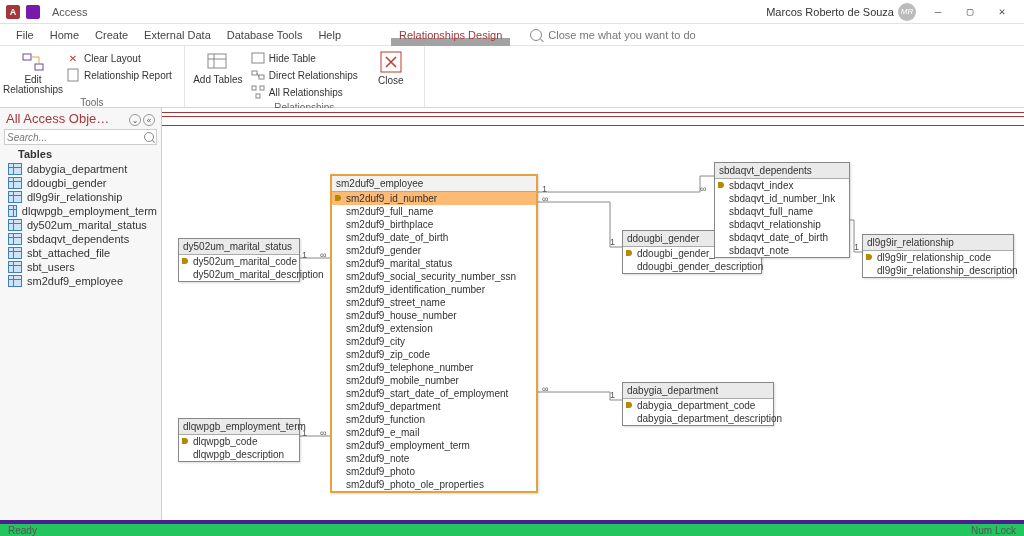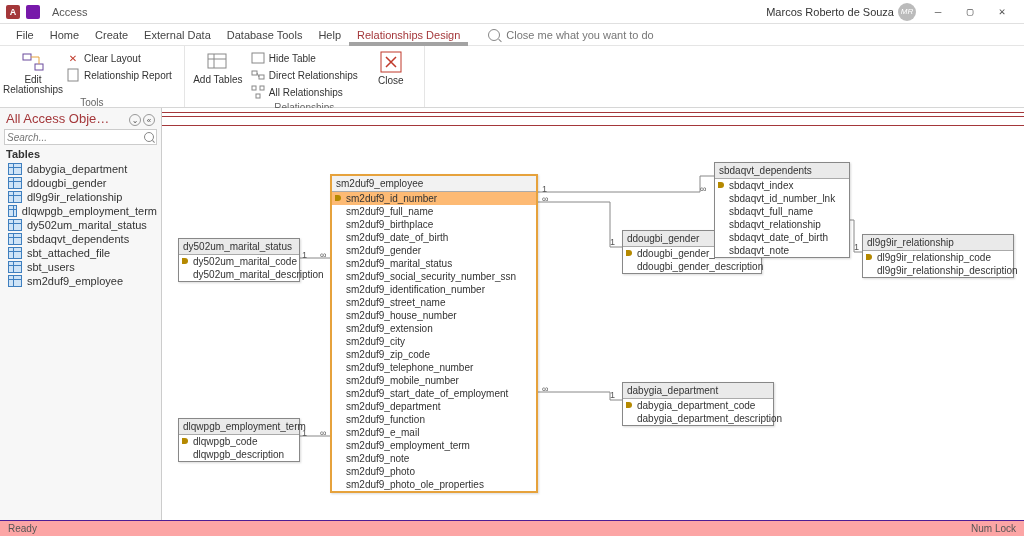--- a/index.html
+++ b/index.html
@@ -13,21 +13,21 @@
   .titlebar .app-title { margin-left: 6px; font-size: 11px; color: #555; }
   .titlebar .spacer { flex: 1; }
   .titlebar .user { font-size: 11px; color: #333; margin-right: 4px; }
   .titlebar .avatar-circle { width: 18px; height: 18px; border-radius: 50%; background: #bbb; color:#fff; font-size:8px; display:flex; align-items:center; justify-content:center; margin-right: 6px; font-style: italic;}
   .win-btn { width: 32px; height: 24px; display: flex; align-items: center; justify-content: center; color:#555; font-family: monospace; font-size:11px;}
   .win-btn.close { color:#555; }
 
   
   .menubar { height: 22px; background: #fff; display: flex; align-items: center; padding: 0 8px; gap: 0; border-bottom: 1px solid #e5e5e5; }
   .menubar .menu-item { padding: 0 8px; font-size: 11px; color: #444; height:22px; line-height:22px; cursor:default;}
-  .menubar .menu-item.active { color: #a4373a; border-bottom: 4px solid #a3a3a3; }
+  .menubar .menu-item.active { color: #a4373a; border-bottom: 8px solid #a3a3a3; margin-left: 42px; }
   .menubar .tell-me { display:flex; align-items:center; margin-left:20px; color:#777; font-size:11px;}
   .menubar .tell-me .mag { width:12px;height:12px;border:1px solid #888;border-radius:50%; margin-right:6px; position:relative;}
   .menubar .tell-me .mag::after{content:"";position:absolute;width:4px;height:1px;background:#888;right:-3px;bottom:-1px;transform:rotate(45deg);}
 
   
   .ribbon { height: 62px; background: #fff; display: flex; border-bottom: 1px solid #d6d6d6; }
   .ribbon-group { border-right: 1px solid #e5e5e5; padding: 2px 6px 0 6px; display:flex; flex-direction:column; }
   .ribbon-group .group-content { flex:1; display:flex; align-items:flex-start; }
   .ribbon-group .group-label { text-align:center; font-size:10px;color:#666; padding-bottom:1px;}
   .btn-large { display:flex; flex-direction:column; align-items:center; justify-content:flex-start; width: 54px; padding:2px 2px; text-align:center; font-size:10px; color:#333; cursor:default;}
@@ -39,21 +39,21 @@
   
   .workspace { position:absolute; top:108px; left:0; right:0; bottom:16px; display:flex; }
   .navpane { width: 162px; background:#f7f7f7; border-right:1px solid #ccc; display:flex; flex-direction:column;}
   .navpane .nav-header { display:flex; align-items:flex-end; padding:3px 4px 2px 6px; color:#a4373a; font-size:13px; font-weight:normal;}
   .navpane .nav-header .nav-title{ flex:1; overflow:hidden; text-overflow:ellipsis; white-space:nowrap;}
   .navpane .chev { width:12px;height:12px;border:1px solid #999;border-radius:50%;display:flex;align-items:center;justify-content:center;font-size:8px;color:#555; margin-right:2px;}
   .navpane .searchbox{ margin:1px 4px; display:flex; align-items:center;border:1px solid #ccc;background:#fff; height:16px; padding:0 2px;}
   .navpane .searchbox input{ flex:1;border:none;outline:none;font-size:10px;font-style:italic;color:#888;}
   .navpane .mag2{width:10px;height:10px;border:1px solid #888;border-radius:50%;position:relative;}
   .navpane .mag2::after{content:"";position:absolute;width:3px;height:1px;background:#888;right:-2px;bottom:-1px;transform:rotate(45deg);}
-  .navpane .section-title{font-weight:bold;font-size:11px;padding:2px 6px;color:#333;}
+  .navpane .section-title{font-weight:bold;font-size:11px;padding:2px 6px;color:#333;margin-left:12px;}
   .navpane .nav-item{display:flex;align-items:center;gap:5px;padding:1px 4px 1px 8px;font-size:11px;color:#333;cursor:default;}
   .navpane .tbl-ico{width:14px;height:12px;border:1px solid #3f7fbf; background:linear-gradient(#cfe4f7,#cfe4f7); position:relative;}
   .navpane .tbl-ico::before{content:"";position:absolute;top:3px;left:0;right:0;height:1px;background:#3f7fbf;}
   .navpane .tbl-ico::after{content:"";position:absolute;top:0;bottom:0;left:4px;width:1px;background:#3f7fbf;}
 
   
   .canvas-wrap{ flex:1; background:#fff; position:relative; overflow:hidden;}
   .ruler-h{height:14px;border-bottom:1px solid #a4373a; background:#fff;}
   .ruler-h .rline{height:1px;background:#a4373a;margin-top:4px;}
   .canvas{ position:absolute; top:14px; left:0; right:0; bottom:0; }
@@ -61,21 +61,21 @@
   .tbox{ position:absolute; background:#fff; border:1px solid #888; box-shadow:1px 1px 2px rgba(0,0,0,0.15); font-size:10px; color:#333;}
   .tbox.selected{ border:2px solid #e6a23c; }
   .tbox .thead{ background:#eaeaea; border-bottom:1px solid #aaa; padding:2px 4px; font-weight:normal; font-size:10px;}
   .tbox.selected .thead{ background:#f2f2f2;}
   .tbox .fld{ padding:1px 4px 1px 14px; position:relative; white-space:nowrap;}
   .tbox .fld.pk::before{ content:""; position:absolute; left:3px; top:3px; width:6px; height:6px; background:#b58900; border-radius:0 50% 50% 0;}
   .tbox .fld.pk.sel{ background:#fdba74;}
   .rel-lbl{ position:absolute; font-size:9px; color:#555; background:transparent;}
 
   
-  .statusbar{ position:absolute; bottom:0; left:0; right:0; height:16px; background:#fca5a5; border-top:1px solid #4c1d95; display:flex; align-items:center; padding:0 8px; font-size:10px; color:#555;}
+  .statusbar{ position:absolute; bottom:0; left:0; right:0; height:16px; background:#22c55e; border-top:4px solid #4c1d95; display:flex; align-items:center; padding:0 8px; font-size:10px; color:#555;}
   .statusbar .spacer{flex:1;}
 
   svg { overflow: visible; }
 </style>
 </head>
 <body>
 
 <div class="titlebar">
   <div class="left-icons">
     <div class="app-icon">A</div>

